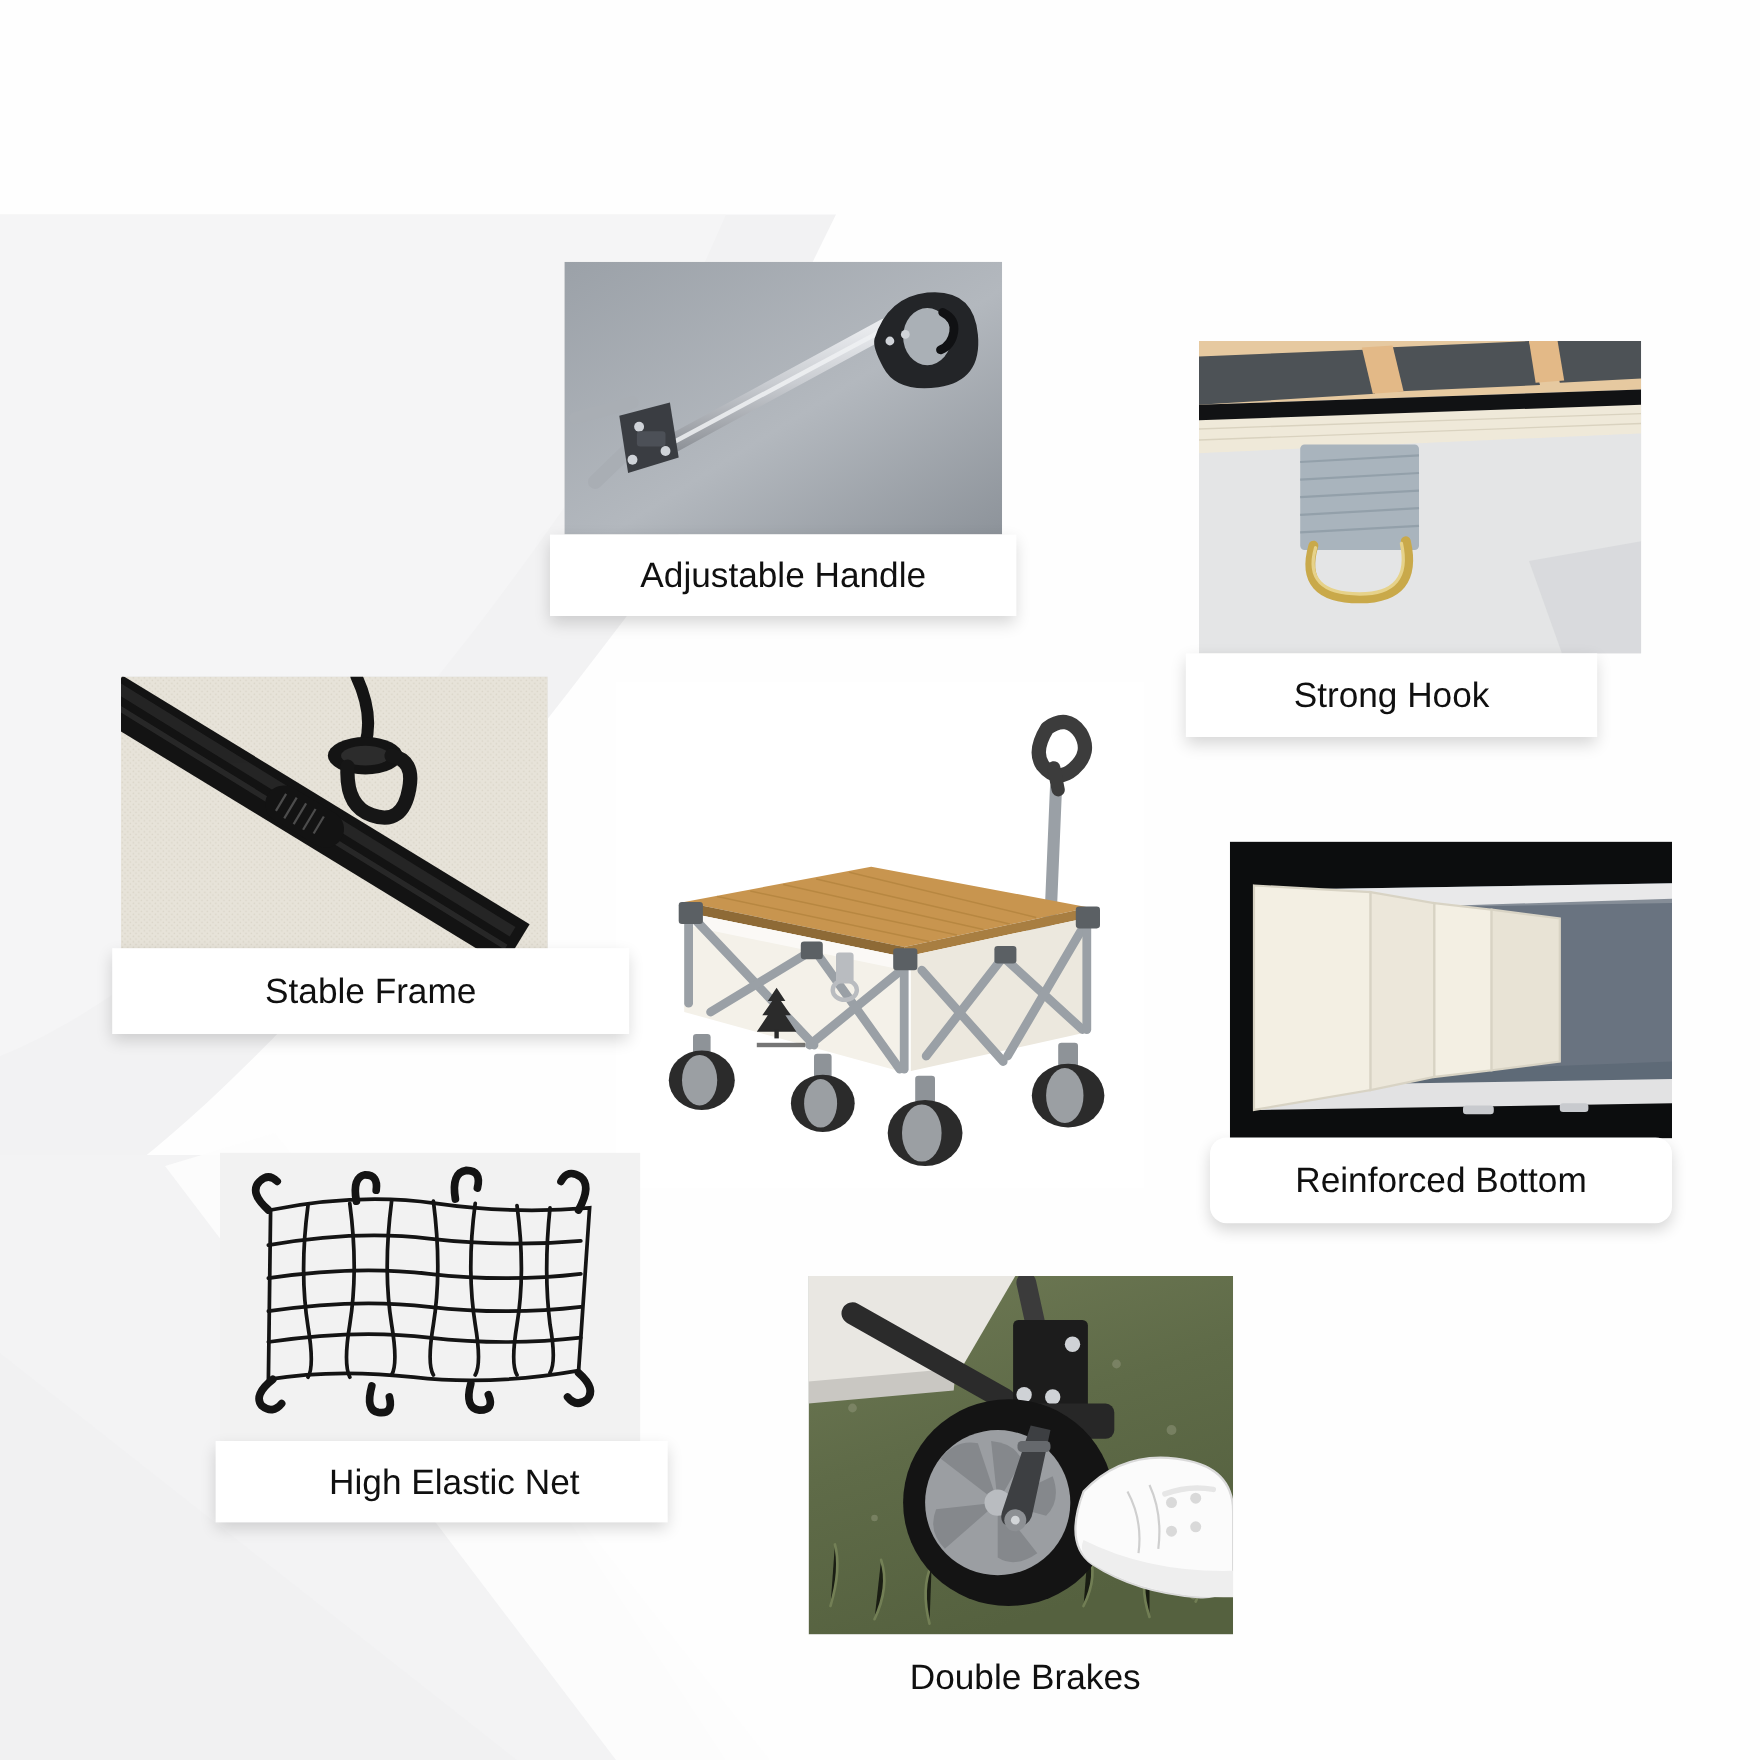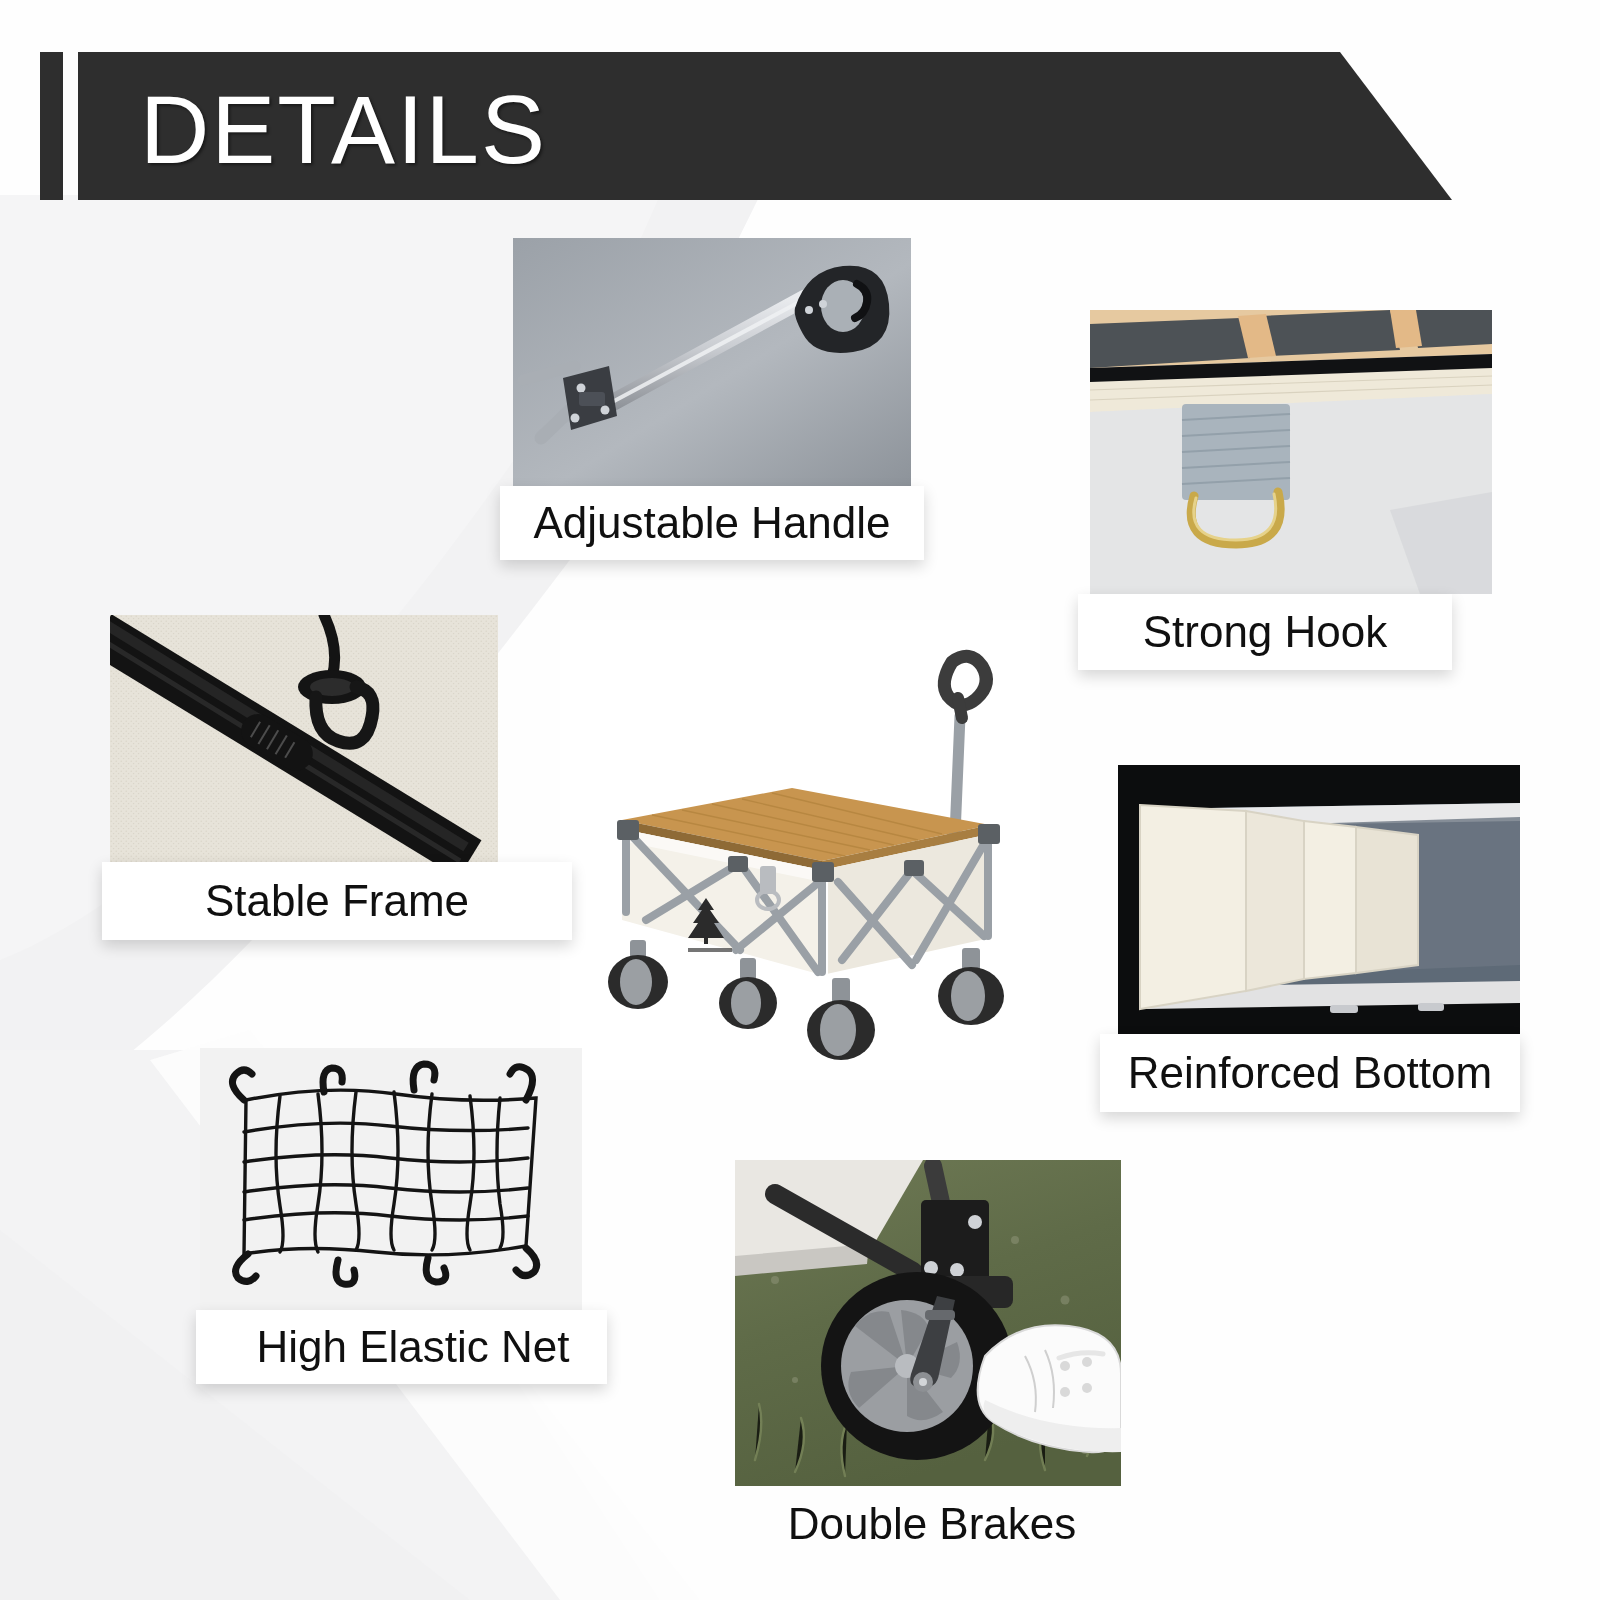--- a/index.html
+++ b/index.html
@@ -23,40 +23,40 @@
     clip-path:polygon(0 0,1262px 0,1374px 148px,0 148px);}
   .hdr-title{position:absolute;left:140px;top:42px;color:#ffffff;font-size:96px;line-height:96px;
     font-weight:400;letter-spacing:2px;white-space:nowrap;
     text-shadow:2px 2px 3px rgba(0,0,0,.45);}
 
   
   .card{position:absolute;z-index:6;}
   .card .photo{position:absolute;overflow:hidden;background:#e8e8e8;}
   .card .caption{position:absolute;background:#ffffff;display:flex;align-items:center;
     box-shadow:0 6px 14px rgba(0,0,0,.16);}
-  .card .caption span{width:100%;text-align:center;color:#101010;font-size:44px;
+  .card .caption span{width:100%;text-align:center;color:#101010;font-size:32px;
     line-height:46px;white-space:nowrap;font-weight:400;}
 
   
   
   #c-handle{left:0;top:0;width:1600px;height:1600px;}
   #c-handle .photo{left:513px;top:238px;width:398px;height:248px;}
   #c-handle .caption{left:500px;top:486px;width:424px;height:74px;}
 
   
   #c-hook .photo{left:1090px;top:310px;width:402px;height:284px;}
   #c-hook .caption{left:1078px;top:594px;width:374px;height:76px;}
 
   
   #c-frame .photo{left:110px;top:615px;width:388px;height:248px;}
   #c-frame .caption{left:102px;top:862px;width:470px;height:78px;}
 
   
   #c-bottom .photo{left:1118px;top:765px;width:402px;height:270px;}
-  #c-bottom .caption{left:1100px;top:1034px;width:420px;height:78px;}
+  #c-bottom .caption{left:1100px;top:1034px;width:420px;height:78px;border-radius:15px;}
 
   
   #c-net .photo{left:200px;top:1048px;width:382px;height:264px;background:#f2f2f2;}
   #c-net .caption{left:196px;top:1310px;width:388px;height:74px;padding-left:23px;}
 
   
   #c-brakes .photo{left:735px;top:1160px;width:386px;height:326px;}
   #c-brakes .caption{left:722px;top:1484px;width:420px;height:80px;box-shadow:none;background:transparent;}
 
   
@@ -74,25 +74,20 @@
 
     <path d="M0,195 L0,1135 C180,1060 420,760 600,520 L760,195 Z" fill="#f2f2f3"></path>
     <path d="M0,195 L0,960 C200,880 430,600 600,330 L660,195 Z" fill="#f5f5f6"></path>
 
     <path d="M0,1050 L0,1600 L660,1600 L300,1050 Z" fill="#f3f3f4"></path>
     <path d="M0,1230 L0,1600 L470,1600 Z" fill="#f1f1f2"></path>
 
     <path d="M250,1030 L700,1600 L560,1600 L150,1060 Z" fill="#fdfdfd" opacity="0.9"></path>
   </svg>
 
-  <div class="hdr-wrap">
-    <div class="hdr-bar"></div>
-    <div class="hdr-panel"></div>
-    <div class="hdr-title">DETAILS</div>
-  </div>
 
   <div id="hero">
     <svg viewBox="0 0 480 460" width="480" height="460">
       <rect x="0" y="0" width="480" height="460" fill="#ffffff"></rect>
 
       <g>
         <path d="M400,96 L395,215 L375,232" stroke="#9aa0a6" stroke-width="11" fill="none" stroke-linecap="round"></path>
         <path d="M392,42 q18,-13 30,4 q11,18 -6,33 q-15,13 -28,-3 q-9,-13 4,-34 Z" fill="none" stroke="#3c3c3c" stroke-width="13" stroke-linejoin="round"></path>
         <path d="M398,78 L402,98" stroke="#3c3c3c" stroke-width="12" stroke-linecap="round"></path>
       </g>

